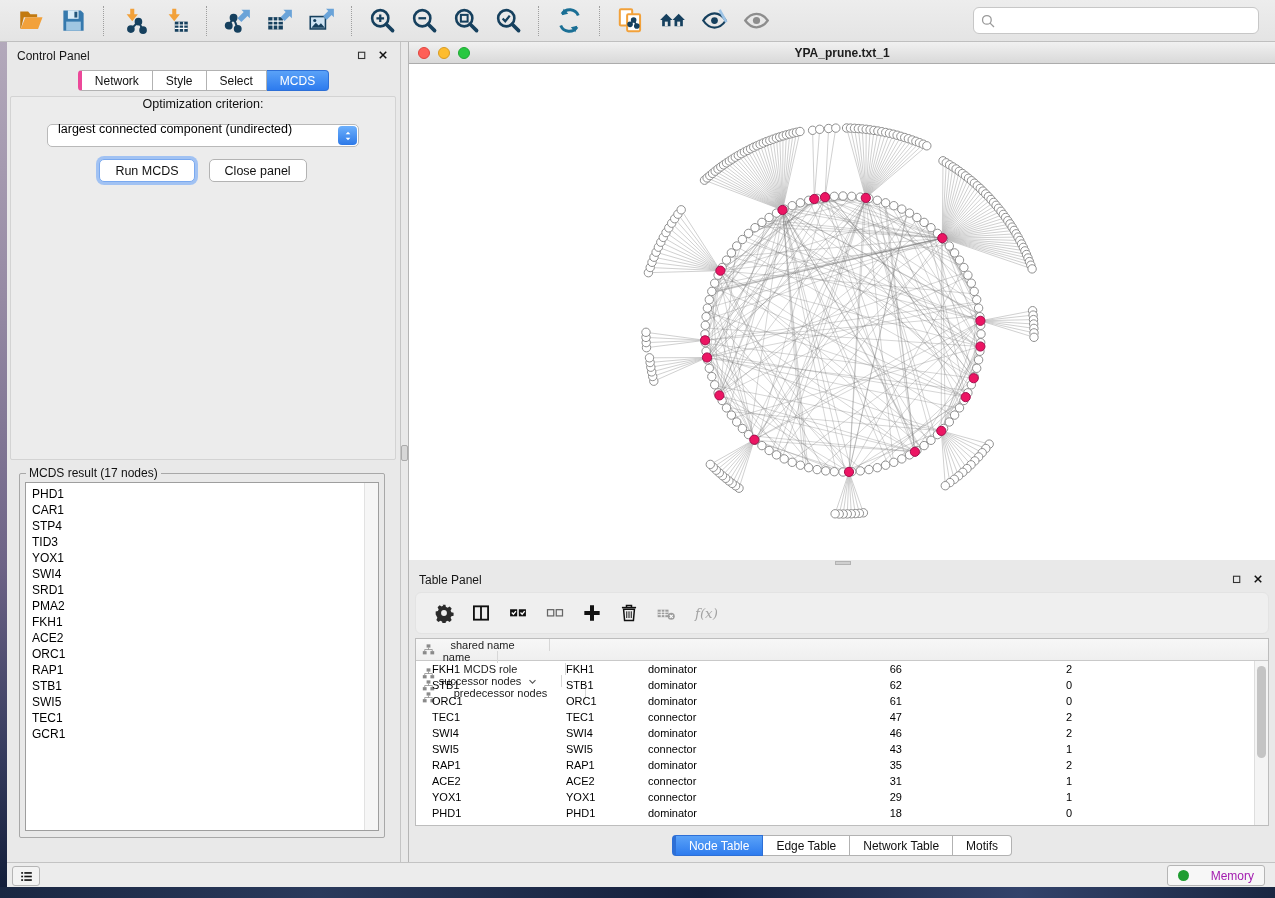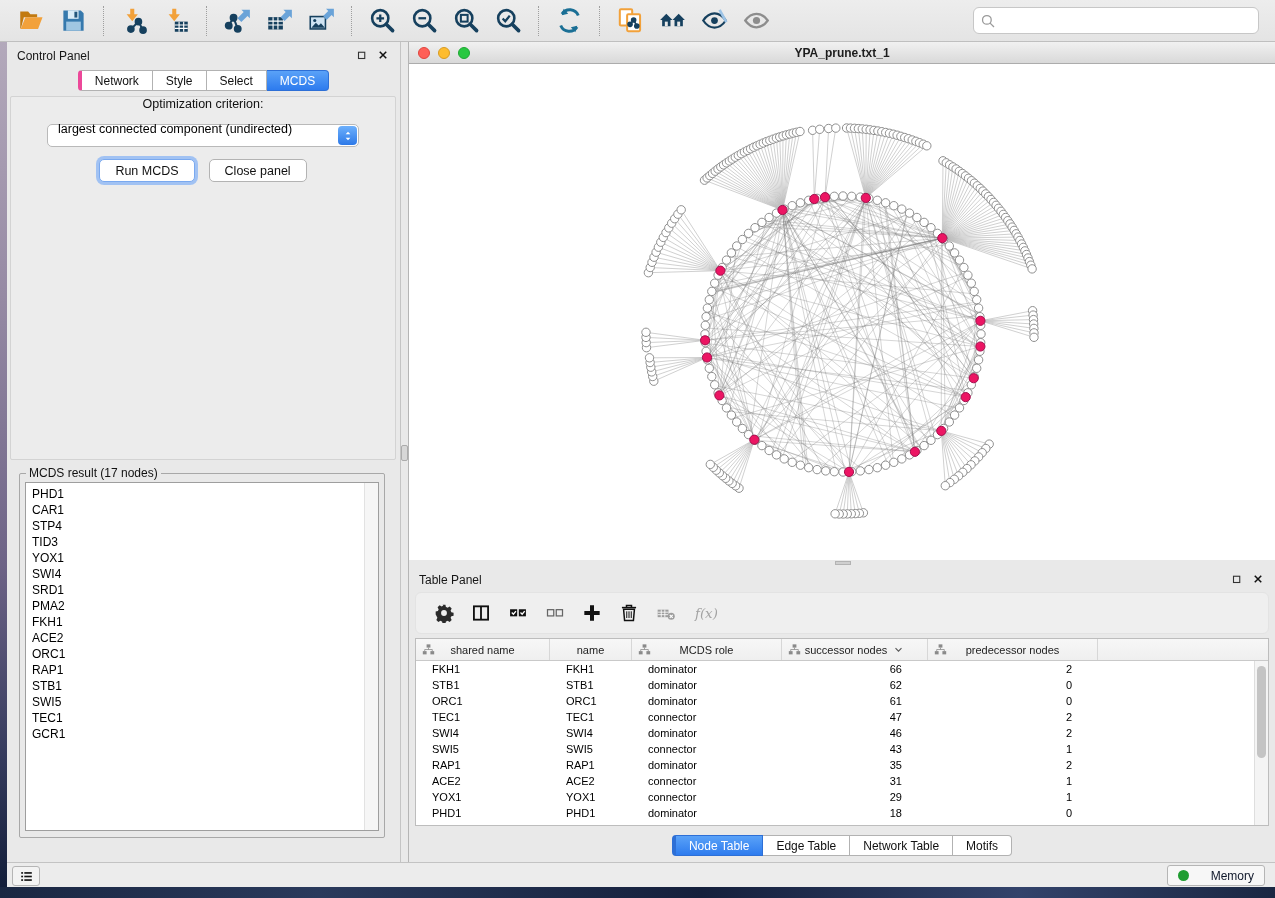--- a/index.html
+++ b/index.html
@@ -85,41 +85,41 @@
   
   .table-panel { position:absolute; left:409px; top:566px; width:866px; height:296px; background:#e9e9e9; }
   .tp-toolbar { position:absolute; left:6px; right:6px; top:26px; height:42px; background:#efefef;
     border:1px solid #e3e3e3; border-radius:6px; display:flex; align-items:center; padding-left:18px; }
   .tp-btn { background:none; border:none; margin-right:17px; cursor:pointer; display:flex; align-items:center; }
   .tp-btn svg { width:20px; height:20px; }
   .tp-btn.disabled { cursor:default; }
   .tp-btn.fx svg { width:34px; }
 
   .table-wrap { position:absolute; left:6px; right:6px; top:72px; bottom:36px; background:#fff; border:1px solid #bdbdbd; }
-  .thead { display:flex; height:22px; background:linear-gradient(#f7f7f7,#efefef); border-bottom:1px solid #c9c9c9; }
+  .thead { display:flex; height:22px; background:linear-gradient(#f7f7f7,#efefef); border-bottom:1px solid #c9c9c9;flex-direction:column; }
   .th { position:relative; display:flex; align-items:center; justify-content:center; font-size:11px;
     color:#222; border-right:1px solid #d7d7d7; cursor:pointer; }
   .th svg.tree { position:absolute; left:6px; top:4px; width:13px; height:13px; }
   .th svg.chev { width:11px; height:11px; margin-left:6px; }
   .tbody { position:absolute; left:0; right:14px; top:22px; bottom:0; overflow:hidden; }
   .trow { display:flex; height:16px; cursor:default; }
   .td { font-size:11px; line-height:16px; color:#000; padding-left:16px; white-space:nowrap; }
   .td.num { text-align:right; padding-left:0; padding-right:26px; }
   .tscroll { position:absolute; right:0; top:22px; bottom:0; width:14px; background:#f4f4f4; border-left:1px solid #dedede; cursor:pointer; }
   .tthumb { position:absolute; left:2px; top:5px; width:9px; height:92px; background:#c4c4c4; border-radius:5px; }
 
   .table-tabs { position:absolute; left:0; right:0; bottom:6px; display:flex; justify-content:center; }
 
   
   .status-bar { position:absolute; left:7px; top:862px; width:1268px; height:25px; background:#ececec; border-top:1px solid #c3c3c3; }
   .list-btn { position:absolute; left:5px; top:3px; width:28px; height:20px; background:#f3f3f3;
     border:1px solid #b5b5b5; border-radius:3px; display:flex; align-items:center; justify-content:center; cursor:pointer; }
   .list-btn svg { width:15px; height:15px; }
   .memory-btn { position:absolute; right:10px; top:2px; height:21px; background:#f7f7f7; border:1px solid #b5b5b5;
-    border-radius:3px; display:flex; align-items:center; gap:22px; padding:0 10px; font-size:12px; color:#0f172a; cursor:pointer; }
+    border-radius:3px; display:flex; align-items:center; gap:22px; padding:0 10px; font-size:12px; color:#a21caf; cursor:pointer; }
   .mem-dot { width:11px; height:11px; border-radius:50%; background:#1f9d31; }
 
   .hidden-defs { position:absolute; width:0; height:0; overflow:hidden; }
 </style>
 </head>
 <body>
 
 <svg class="hidden-defs" aria-hidden="true">
   <defs>
     <symbol id="i-open" viewBox="0 0 24 24">

